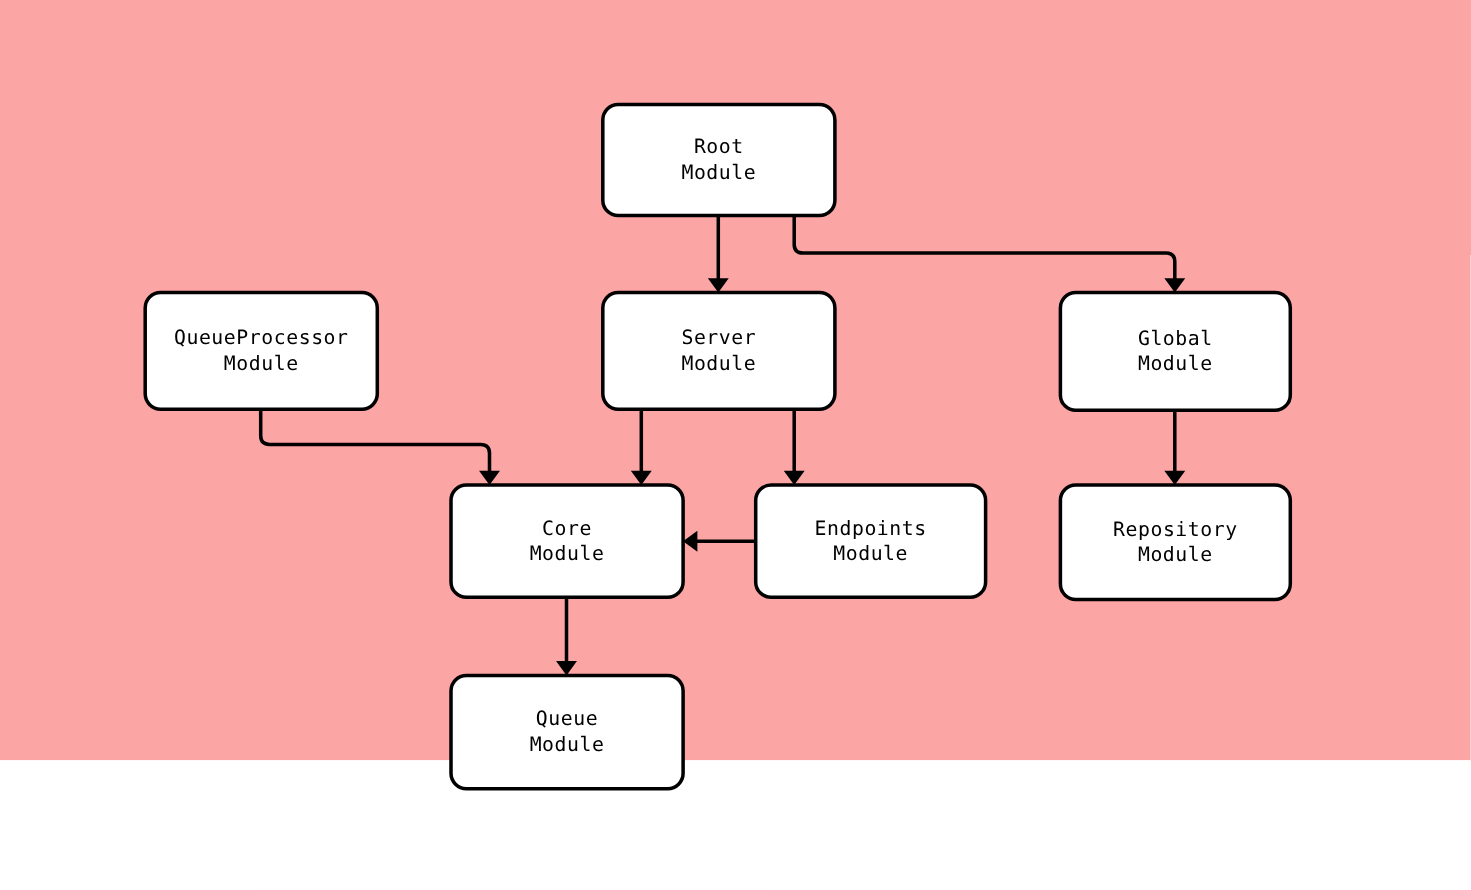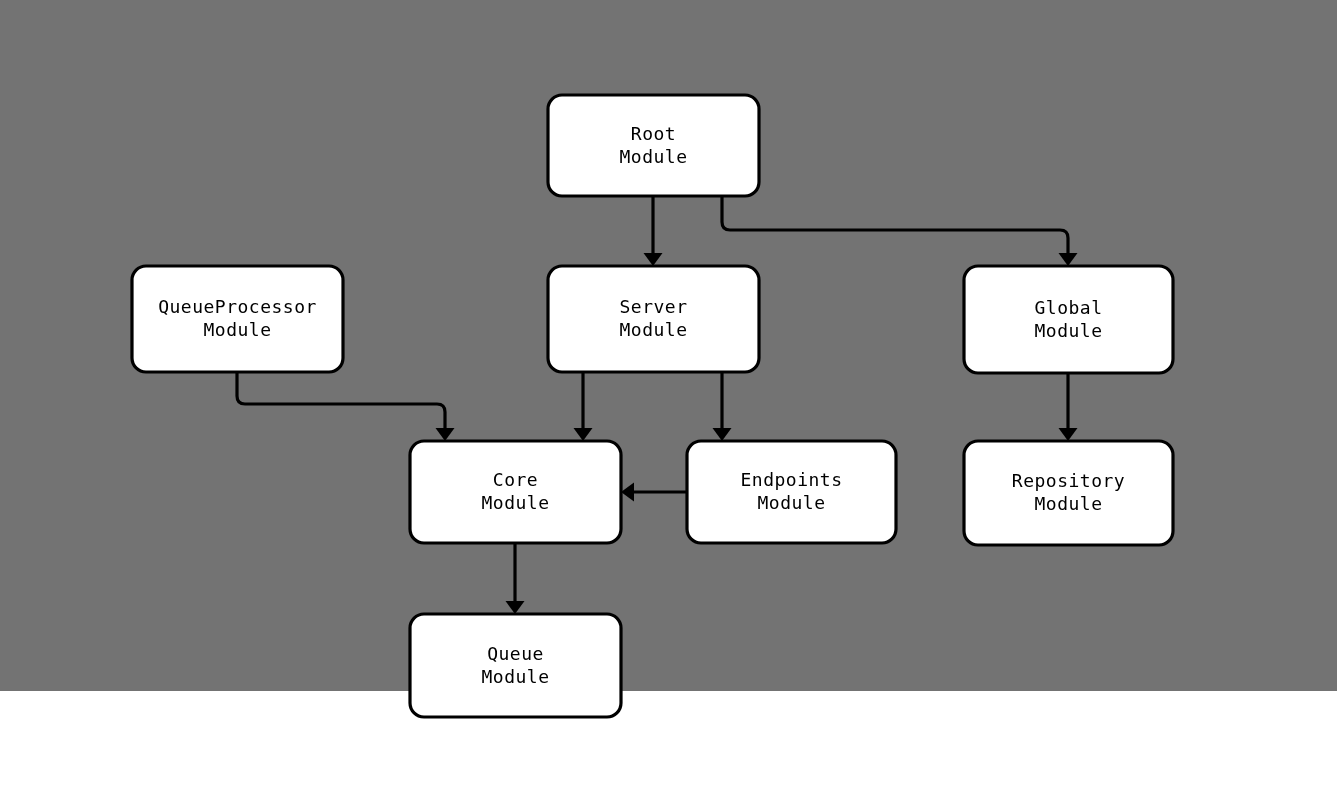--- a/index.html
+++ b/index.html
@@ -10,21 +10,21 @@
   body {
     width: 1337px;
     height: 809px;
     overflow: hidden;
     font-family: "DejaVu Sans Mono", monospace;
   }
   #diagram-root {
     position: relative;
     width: 1337px;
     height: 691px;
-    background: #737373;
+    background: #fca5a5;
   }
   svg.diagram-canvas {
     display: block;
     width: 1337px;
     height: 809px;
   }
   .node-box {
     fill: #ffffff;
     stroke: #000000;
     stroke-width: 3.2;

